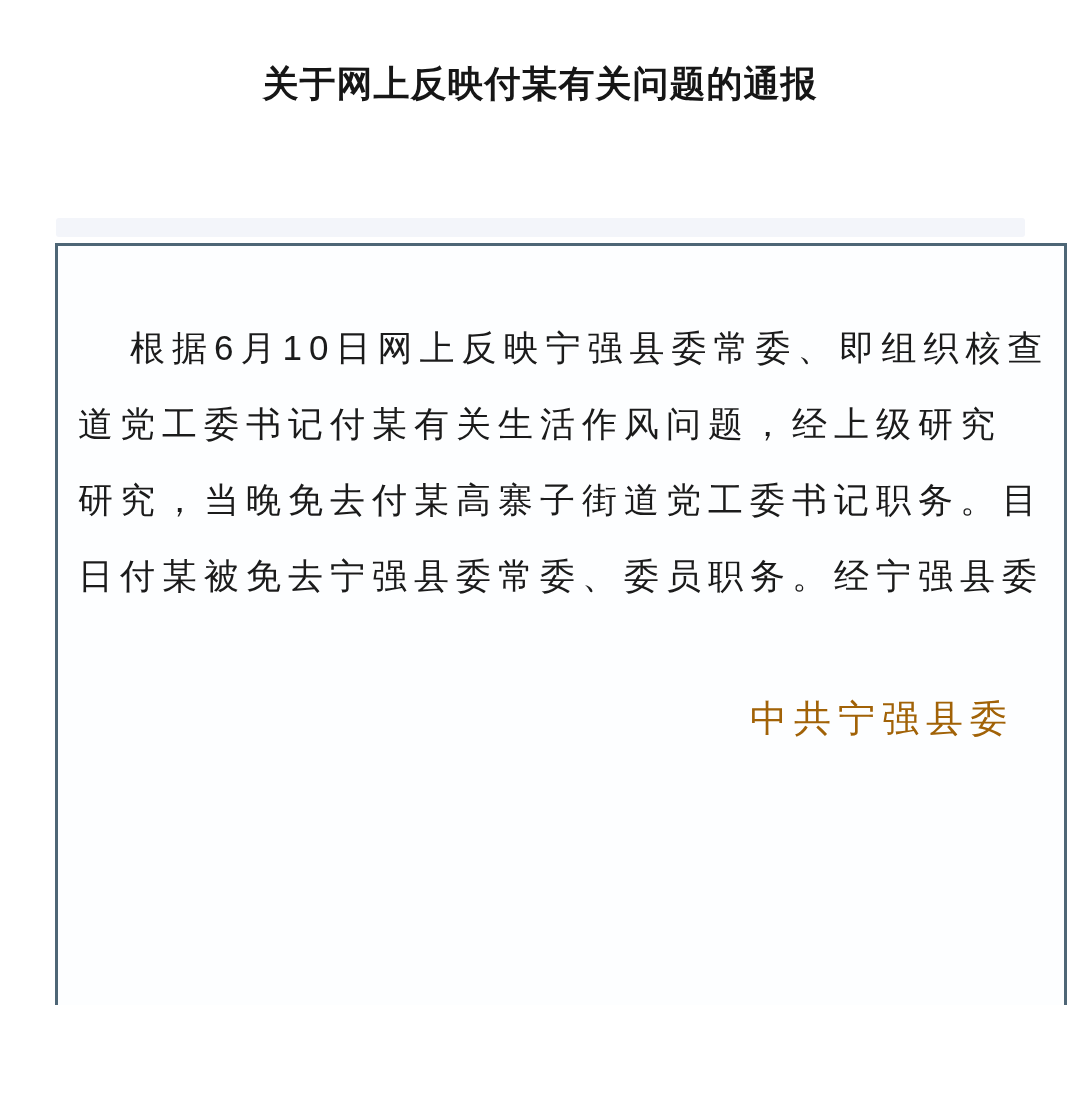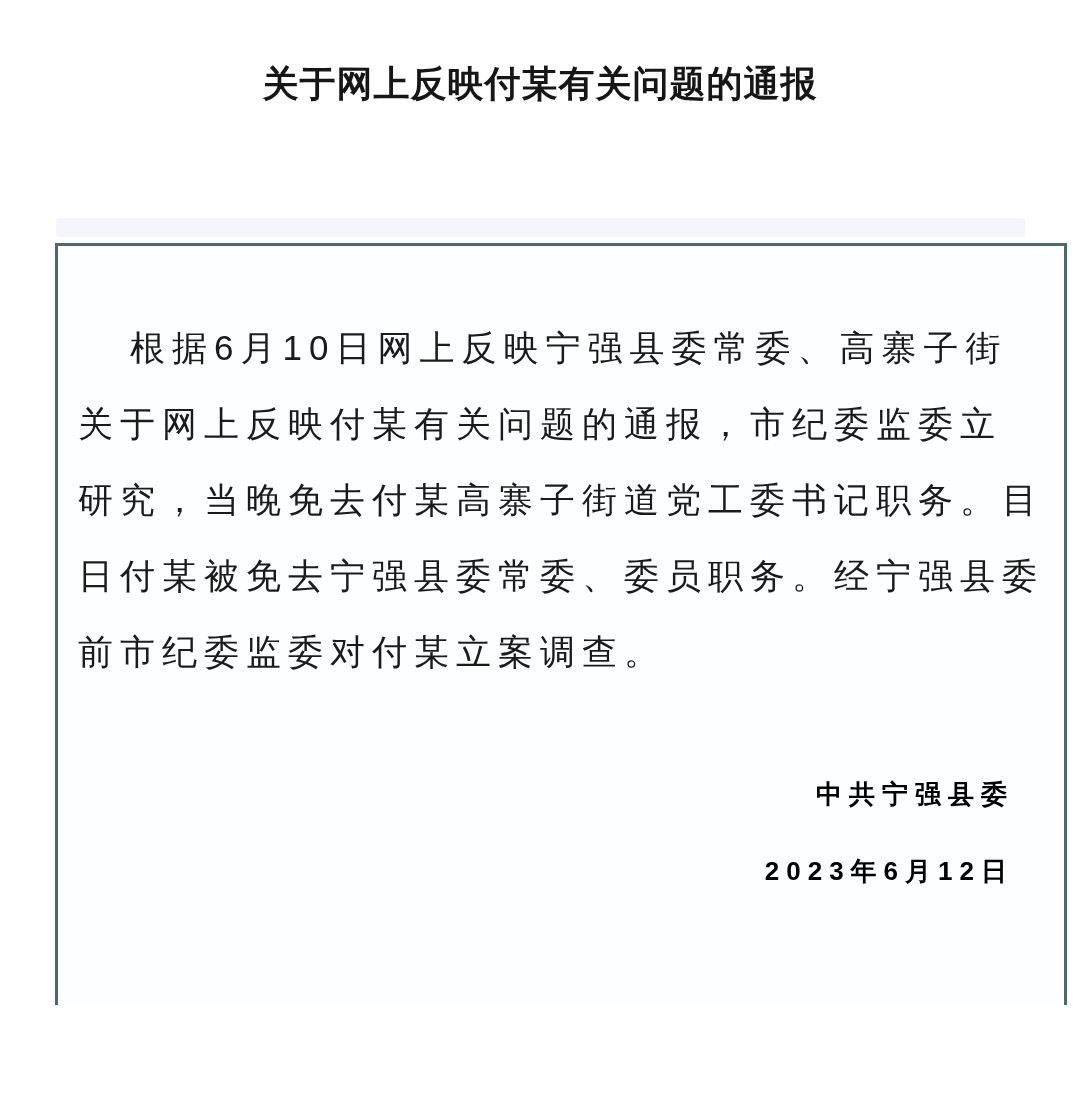--- a/index.html
+++ b/index.html
@@ -52,26 +52,25 @@
     color: #1b1b1b;
     white-space: nowrap;
   }
   .body-line.first { text-indent: 52px; }
   .sig-block {
     margin-top: 66px;
     text-align: right;
     padding-right: 30px;
   }
   .sig-line {
-    font-size: 26px;
+    font-size: 37px;
     line-height: 77px;
     letter-spacing: 7px;
-    color: #000000;
+    color: #a16207;
     white-space: nowrap;
-    font-weight: bold;
   }
   .zigzag {
     position: absolute;
     left: 55px;
     top: 1085px;
     width: 1000px;
     height: 19px;
     background-image:
       linear-gradient(135deg, var(--zigzag-color, #eef1f5) 25%, transparent 25%),
       linear-gradient(-135deg, var(--zigzag-color, #eef1f5) 25%, transparent 25%);
@@ -85,30 +84,28 @@
 
 <div class="page">
 
   <h1 class="notice-title">关于网上反映付某有关问题的通报</h1>
 
   <div class="strip strip-top"></div>
 
   <div class="notice-box">
 
     <div>
-        <div class="body-line first">根据6月10日网上反映宁强县委常委、高寨子街</div>
-        <div class="body-line">关于网上反映付某有关问题的通报，市纪委监委立</div>
+        <div class="body-line first">根据6月10日网上反映宁强县委常委、即组织核查</div>
+        <div class="body-line">道党工委书记付某有关生活作风问题，经上级研究</div>
         <div class="body-line">研究，当晚免去付某高寨子街道党工委书记职务。目</div>
         <div class="body-line">日付某被免去宁强县委常委、委员职务。经宁强县委</div>
-        <div class="body-line">前市纪委监委对付某立案调查。</div>
       </div>
 
     <div class="sig-block">
       <div class="sig-line">中共宁强县委</div>
-      <div class="sig-line">2023年6月12日</div>
     </div>
 
   </div>
 
   <div class="strip strip-bottom"></div>
 
   <div class="zigzag"></div>
 
 </div>
 

